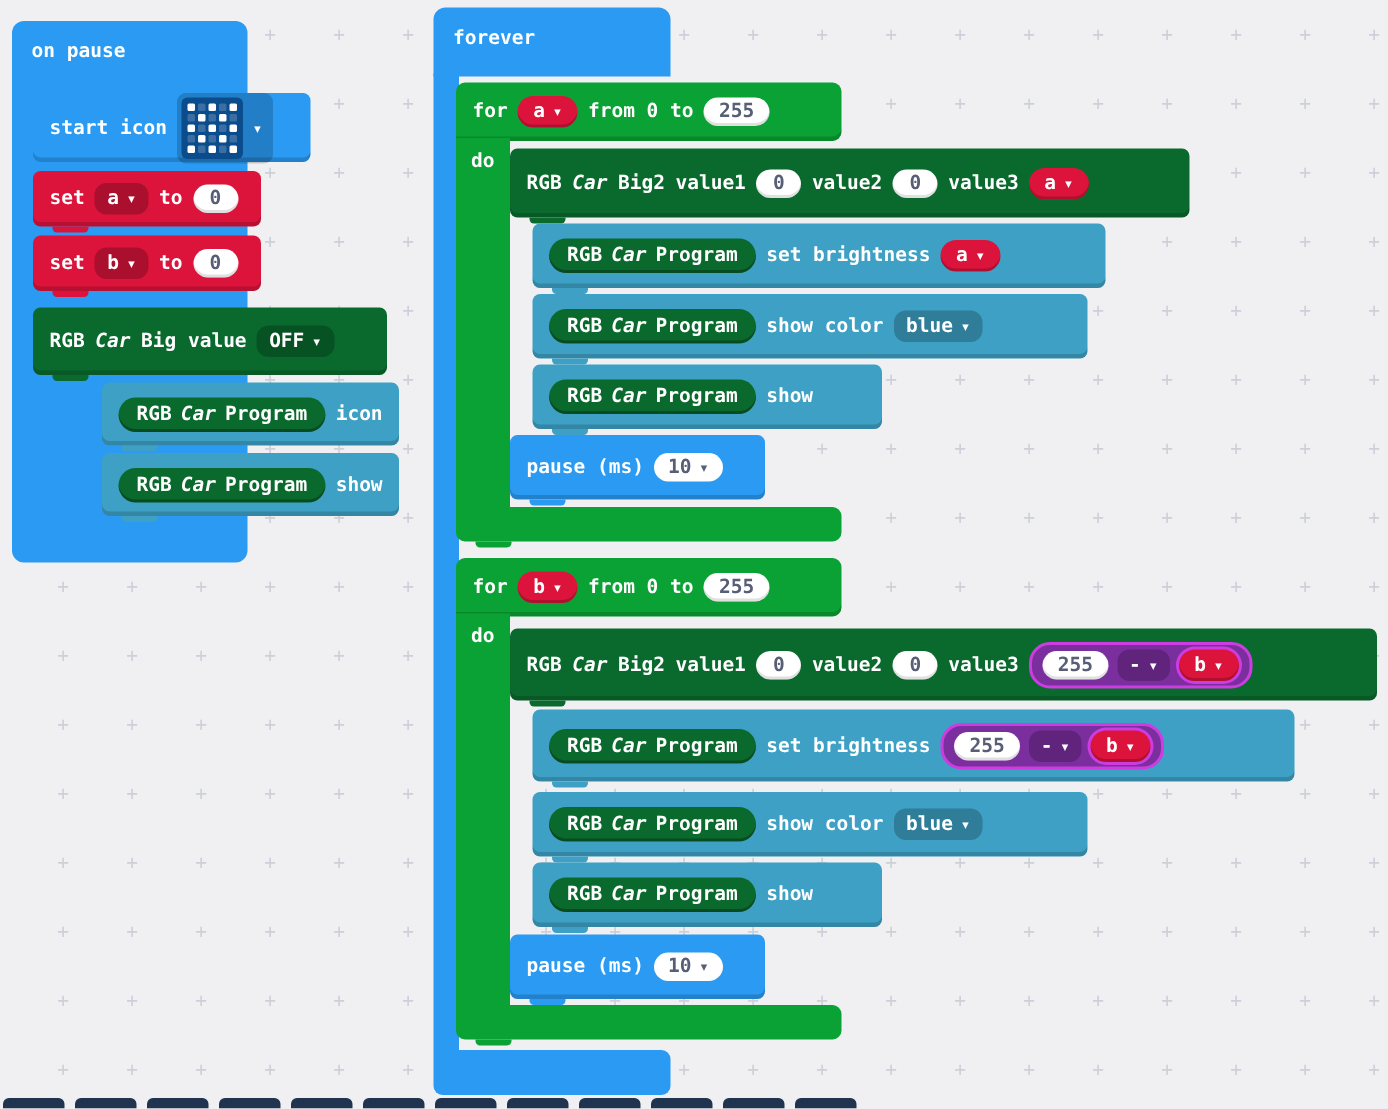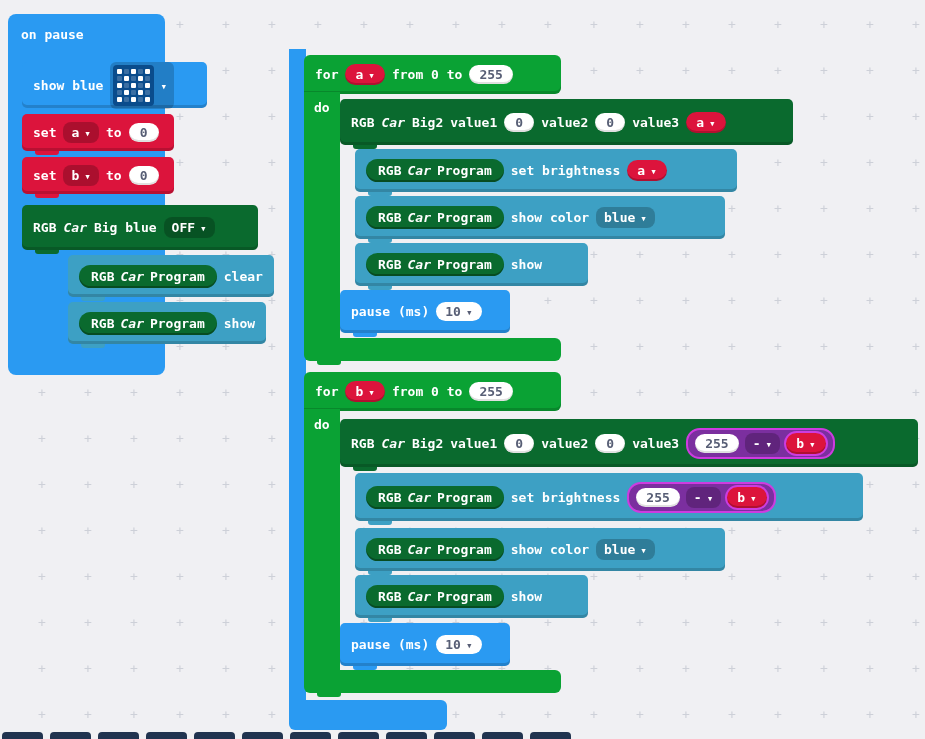--- a/index.html
+++ b/index.html
@@ -364,21 +364,21 @@
       <span class="plus" style="left: 824px; top: 714px;">+</span>
       <span class="plus" style="left: 870px; top: 714px;">+</span>
       <span class="plus" style="left: 916px; top: 714px;">+</span>
     </div>
 
   <div class="shape c-blue" style="left:8px;top:14px;width:157px;height:361px;border-radius:8px;">
     <span class="hdr-label">on pause</span>
   </div>
 
   <div class="block c-blue bump" style="left:22px;top:62px;height:46px;min-width:185px;">
-    <span>show blue</span>
+    <span>start icon</span>
     <span class="icon-dd">
       <span class="matrix" id="matrix">
           <span class="dot lit"></span>
           <span class="dot"></span>
           <span class="dot lit"></span>
           <span class="dot"></span>
           <span class="dot lit"></span>
           <span class="dot"></span>
           <span class="dot lit"></span>
           <span class="dot"></span>
@@ -420,45 +420,48 @@
       <span>b</span>
       <span class="arrow"></span>
     </span>
     <span>to</span>
     <span class="oval">0</span>
   </div>
 
   <div class="block c-dgreen bump" style="left:22px;top:205px;height:45px;min-width:236px;">
     <span>RGB</span>
     <span class="it">Car</span>
-    <span>Big blue</span>
+    <span>Big value</span>
     <span class="dd">
       <span>OFF</span>
       <span class="arrow"></span>
     </span>
   </div>
 
   <div class="block c-teal bump" style="left:68px;top:255px;height:42px;">
     <span class="pill-green">
       <span>RGB</span>
       <span class="it">Car</span>
       <span>Program</span>
     </span>
-    <span>clear</span>
+    <span>icon</span>
   </div>
 
   <div class="block c-teal bump" style="left:68px;top:302px;height:42px;">
     <span class="pill-green">
       <span>RGB</span>
       <span class="it">Car</span>
       <span>Program</span>
     </span>
     <span>show</span>
   </div>
 
+  <div class="shape c-blue" style="left:289px;top:5px;width:158px;height:46px;border-radius:8px 8px 0 0;">
+    <span class="hdr-label">forever</span>
+  </div>
   <div class="shape c-blue" style="left:289px;top:49px;width:17px;height:651px;"></div>
   <div class="shape c-blue" style="left:289px;top:700px;width:158px;height:30px;border-radius:0 6px 6px 6px;"></div>
 
   <div class="block c-lgreen" style="left:304px;top:55px;height:39px;min-width:257px;border-radius:6px 6px 6px 0;">
     <span>for</span>
     <span class="var-pill">
       <span>a</span>
       <span class="arrow"></span>
     </span>
     <span>from 0 to</span>

